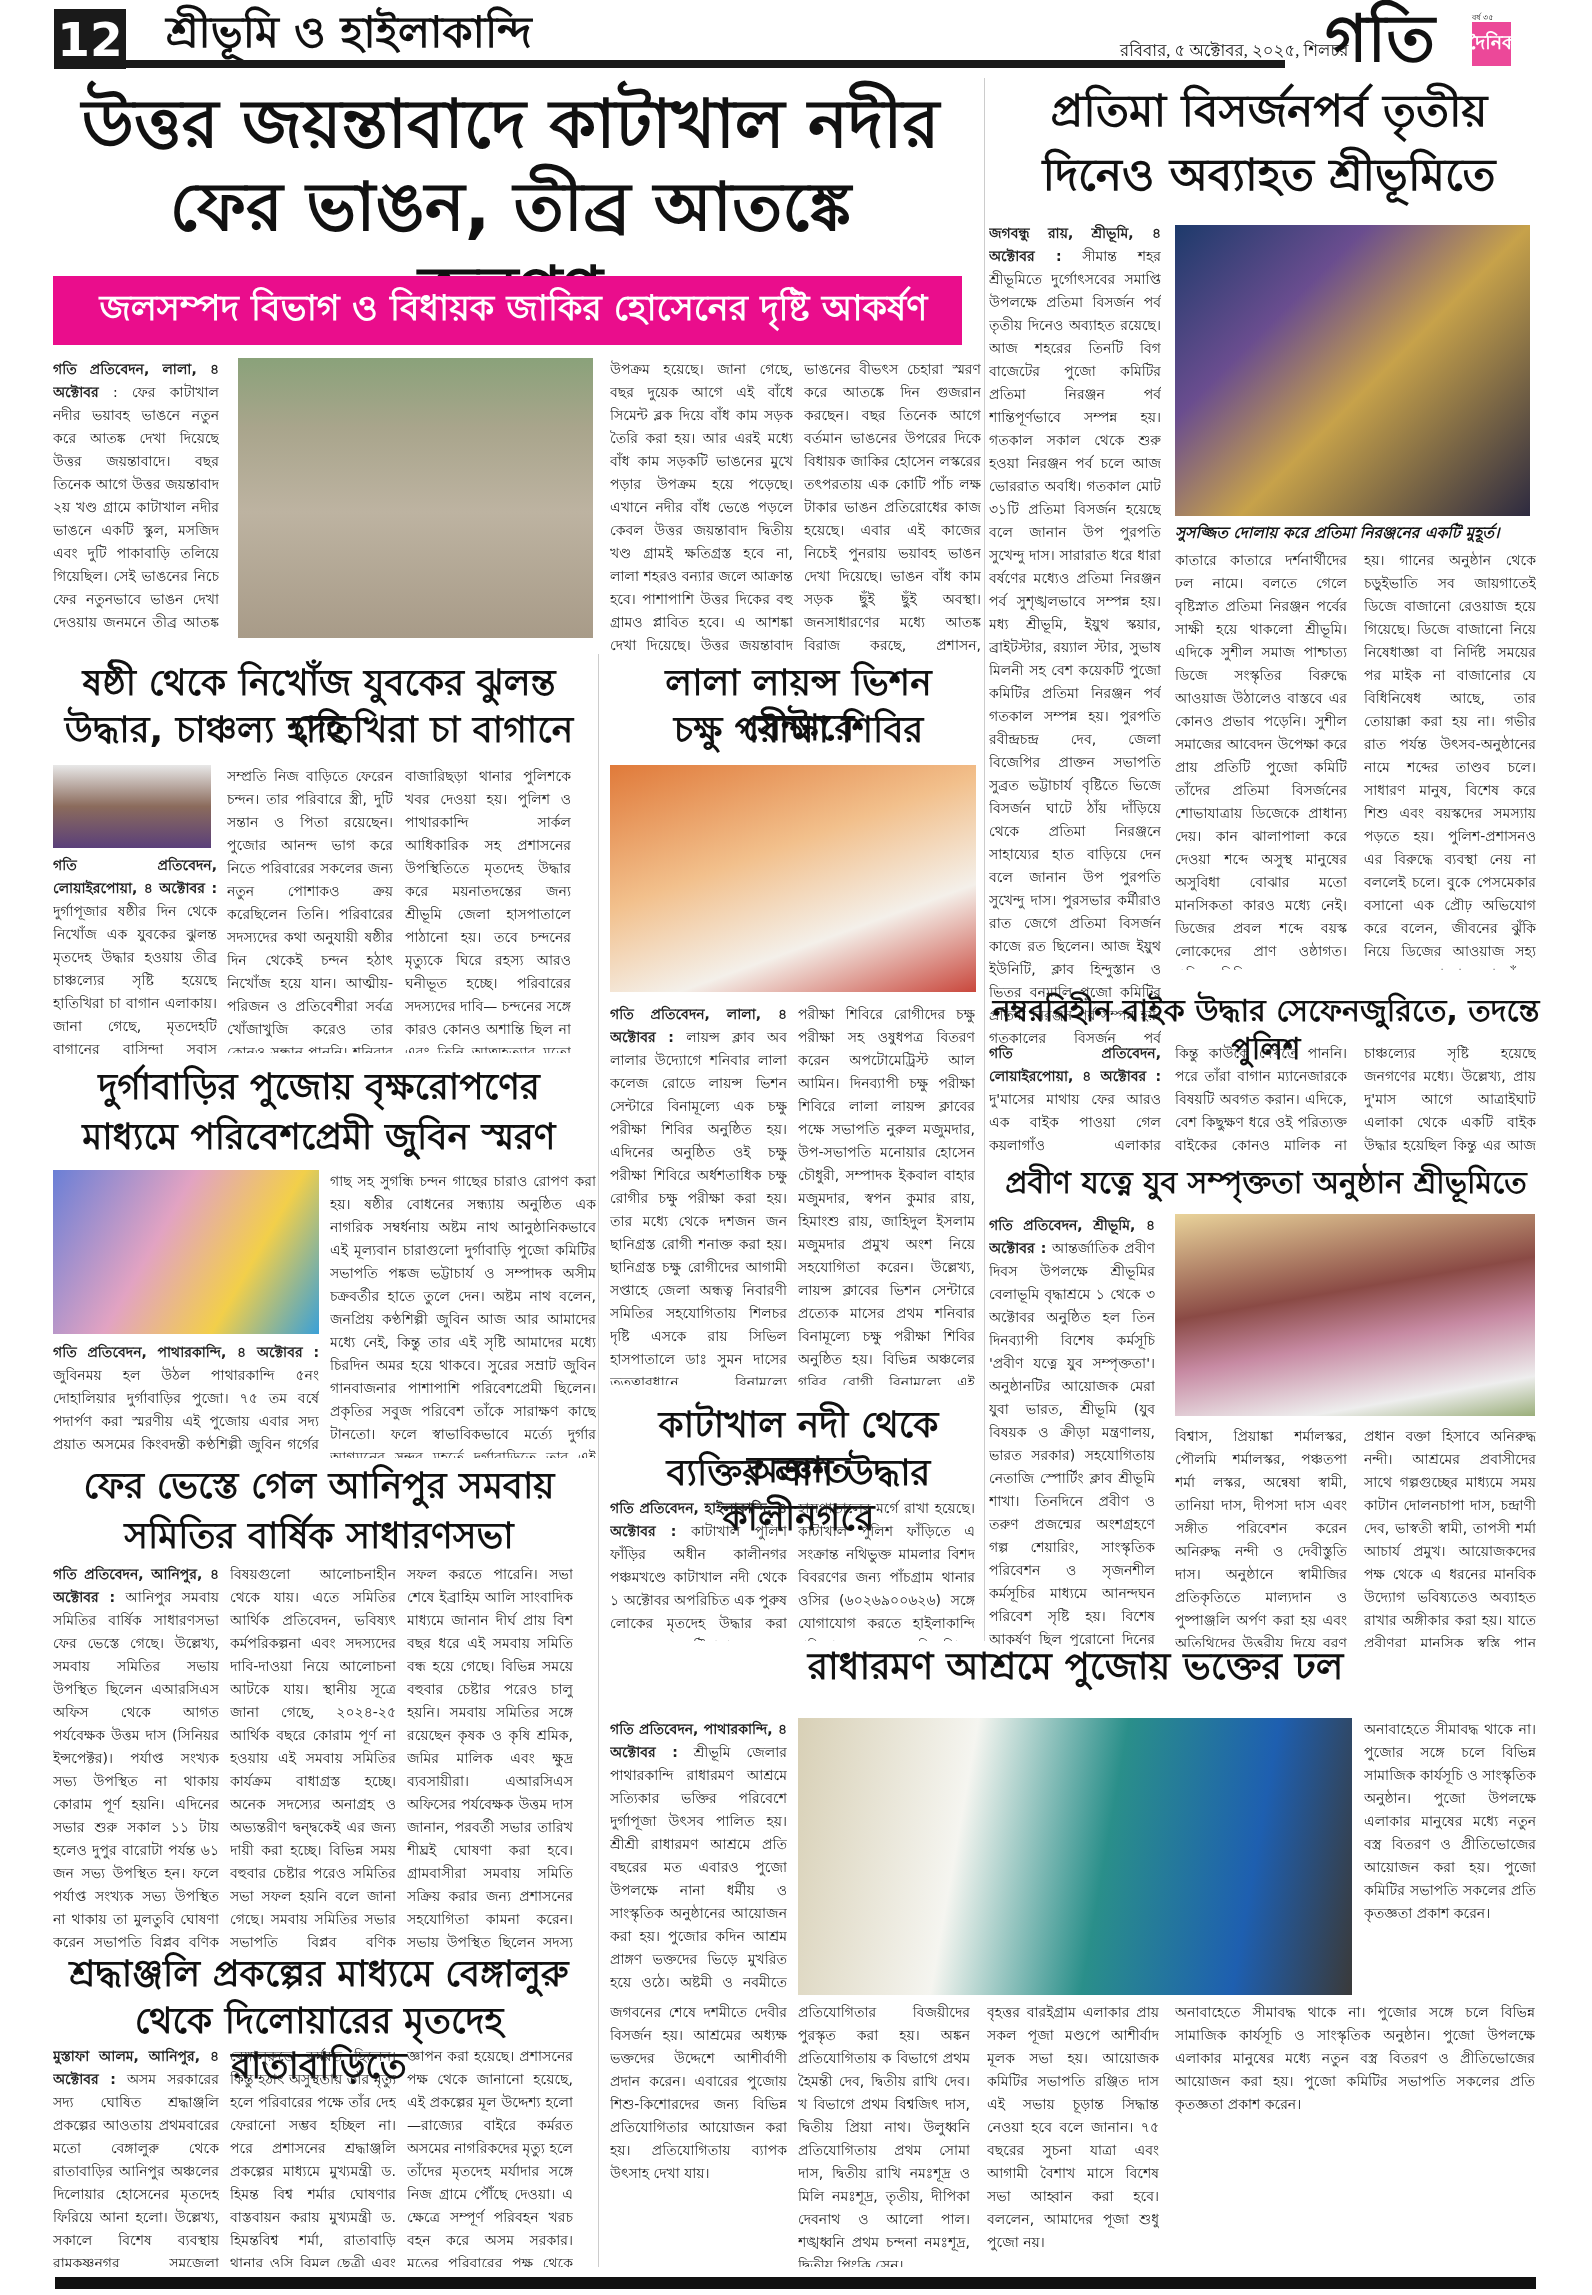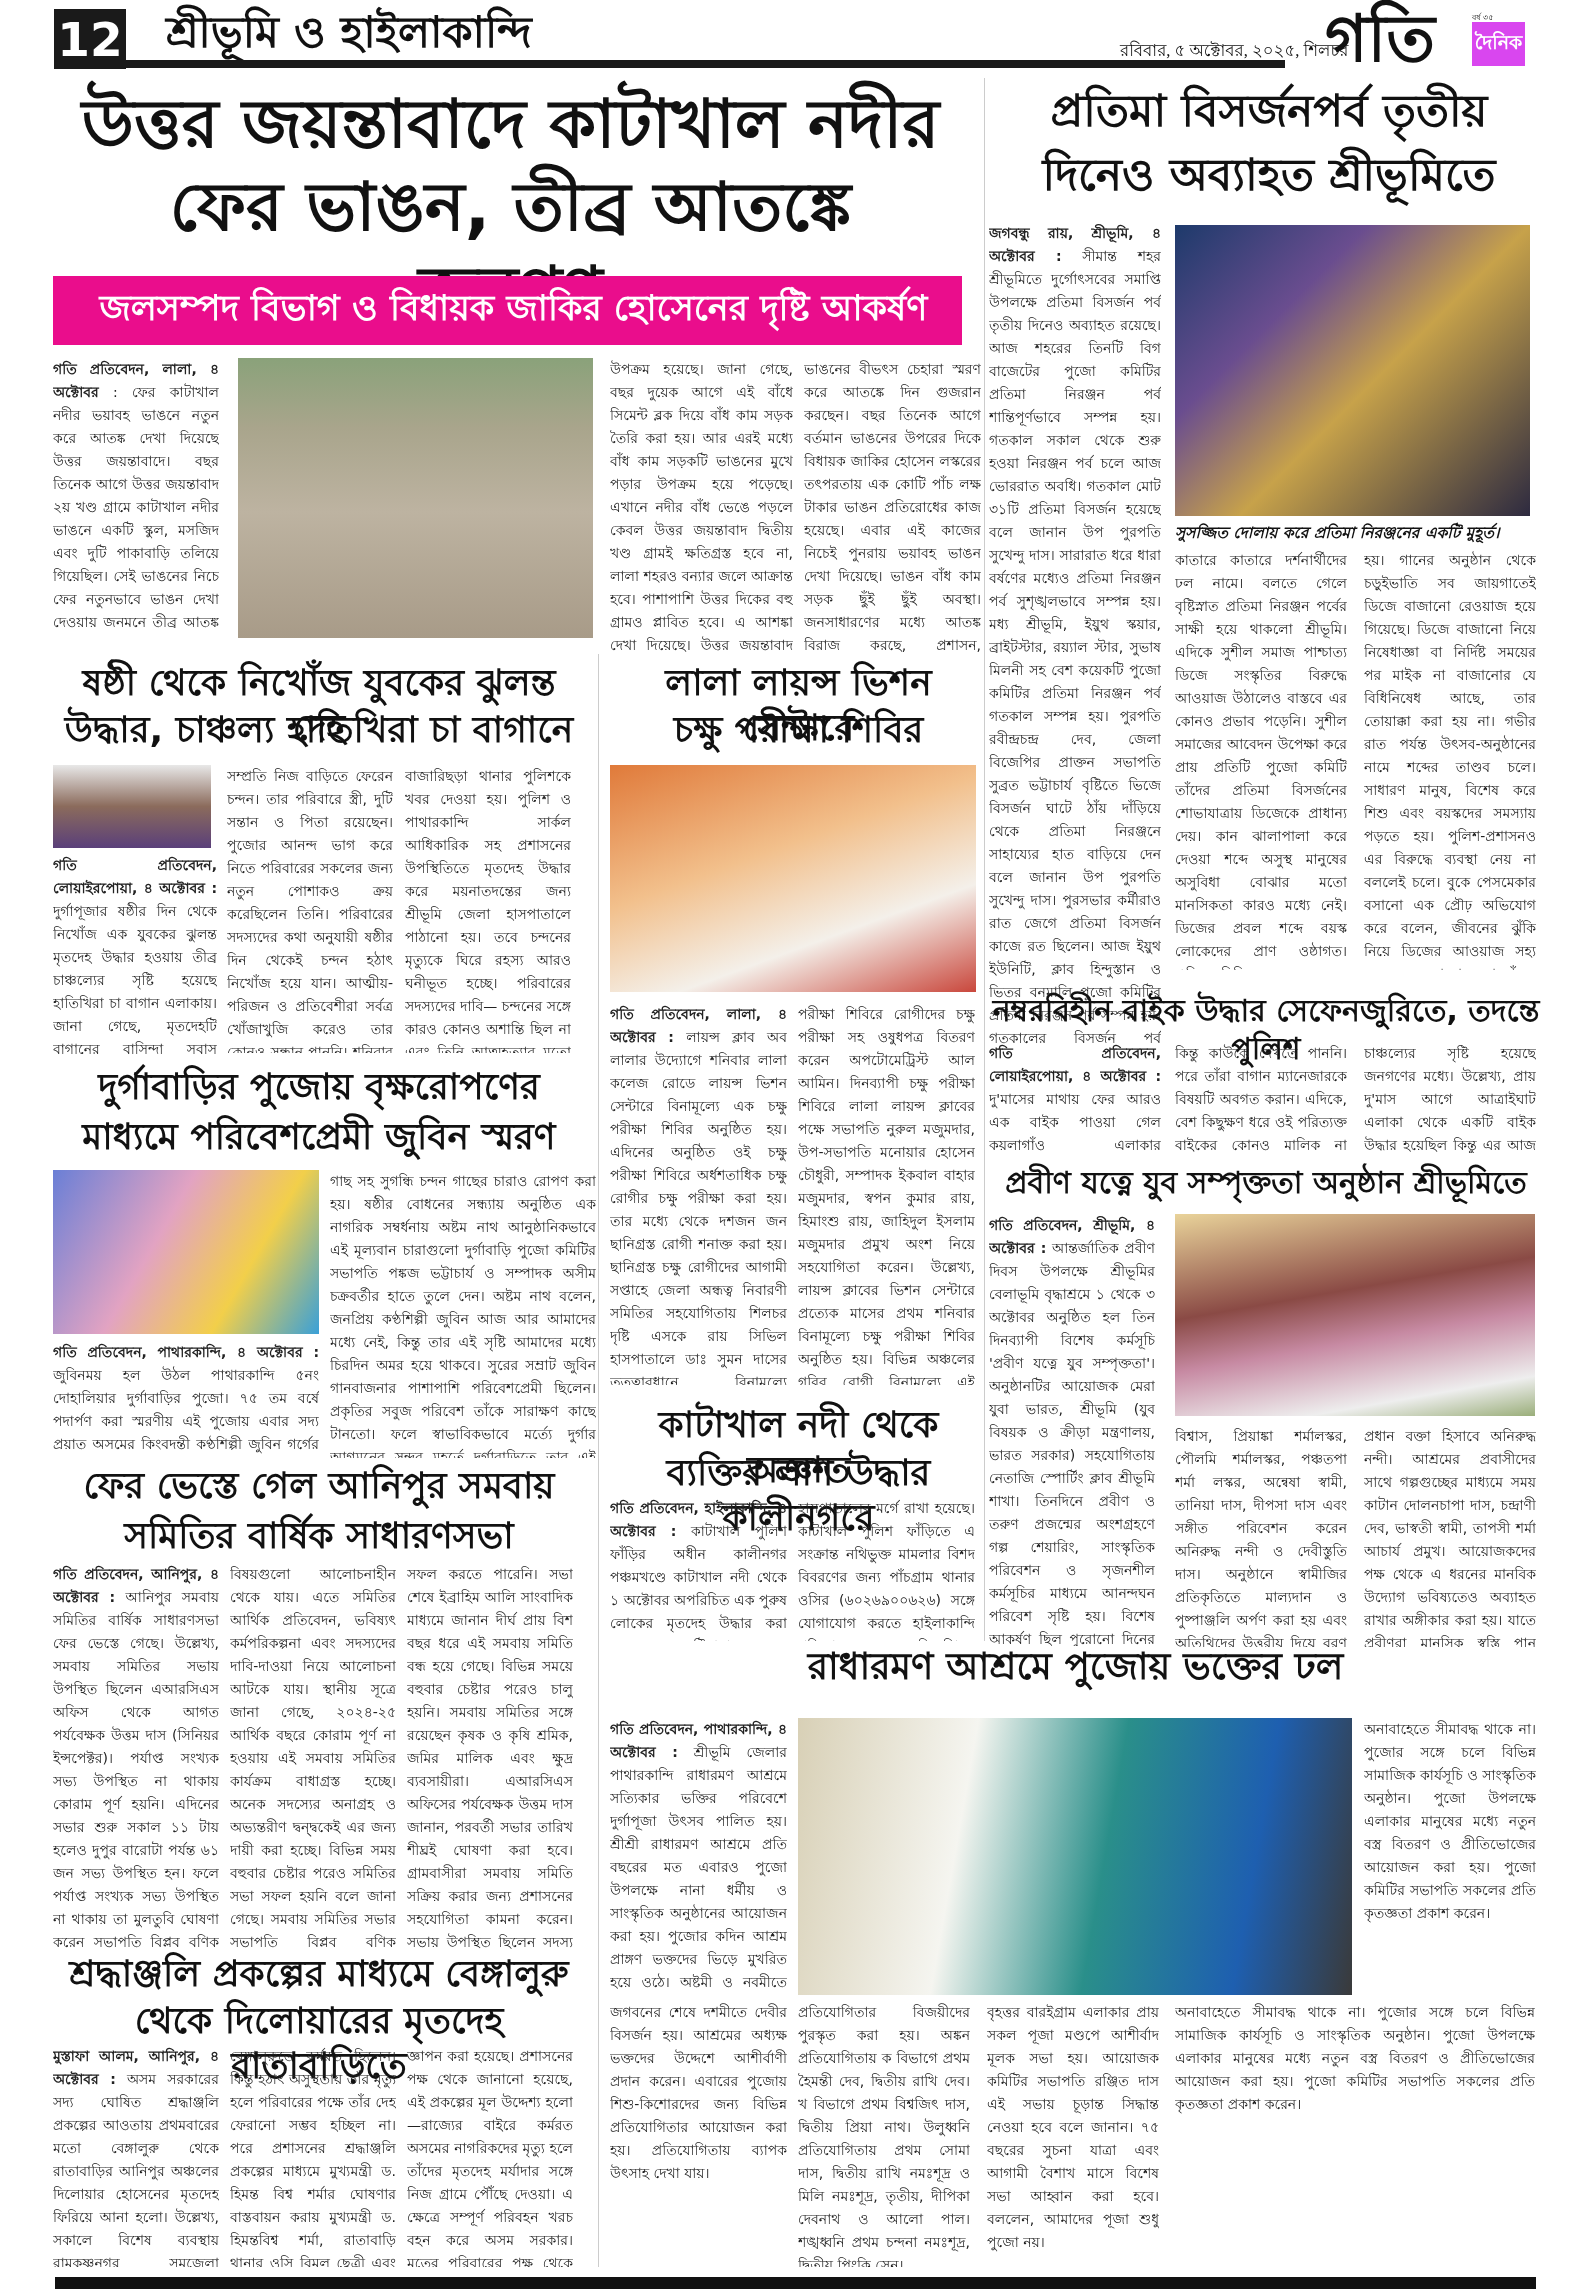--- a/index.html
+++ b/index.html
@@ -5,21 +5,21 @@
   * { box-sizing: border-box; margin: 0; padding: 0; }
   html, body { width: 1592px; height: 2295px; background: #ffffff; overflow: hidden; }
   body { position: relative; font-family: "DejaVu Sans", "Liberation Sans", sans-serif; color: #111; }
   .abs { position: absolute; }
   .pagenum { left: 54px; top: 9px; width: 72px; height: 60px; background: #1a1a1a; color: #fff; font-size: 47px; font-weight: bold; display: flex; align-items: center; justify-content: center; line-height: 1; }
   .section { left: 166px; top: 11px; font-size: 43px; font-weight: bold; line-height: 1; text-align: center; }
   .rule { height: 7.8px; background: #1a1a1a; }
   .date { left: 1120px; top: 38px; font-size: 16.6px; font-family: "Liberation Serif", serif; }
   .logo { left: 1325px; top: 5.5px; font-size: 65px; font-weight: bold; line-height: 1; font-family: "DejaVu Serif", serif; }
   .dainik-top { left: 1472px; top: 11px; font-size: 7.8px; }
-  .dainik { left: 1472px; top: 22px; width: 53px; height: 44px; background: #d946ef; color: #fff; font-size: 19px; font-weight: bold; display: flex; align-items: center; justify-content: center; }
+  .dainik { left: 1472px; top: 22px; width: 39px; height: 44px; background: #ec4899; color: #fff; font-size: 19px; font-weight: bold; display: flex; align-items: center; justify-content: center; }
   .hl { font-weight: bold; color: #111; line-height: 1.25; font-family: "DejaVu Sans", sans-serif; }
   .hl-xl { font-size: 67px; }
   .hl-l { font-size: 44px; }
   .hl-m { font-size: 36px; }
   .hl-s { font-size: 30px; }
   .center { text-align: center; }
   .subbar { background: #ea0d8c; color: #fff; font-size: 35px; font-weight: bold; display: flex; align-items: center; justify-content: center; }
   .body-col { font-size: 14px; line-height: 23px; text-align: justify; font-family: "DejaVu Sans", sans-serif; color: #222; overflow: hidden; }
   .byline { font-weight: bold; }
   .photo { background: #999; overflow: hidden; }

